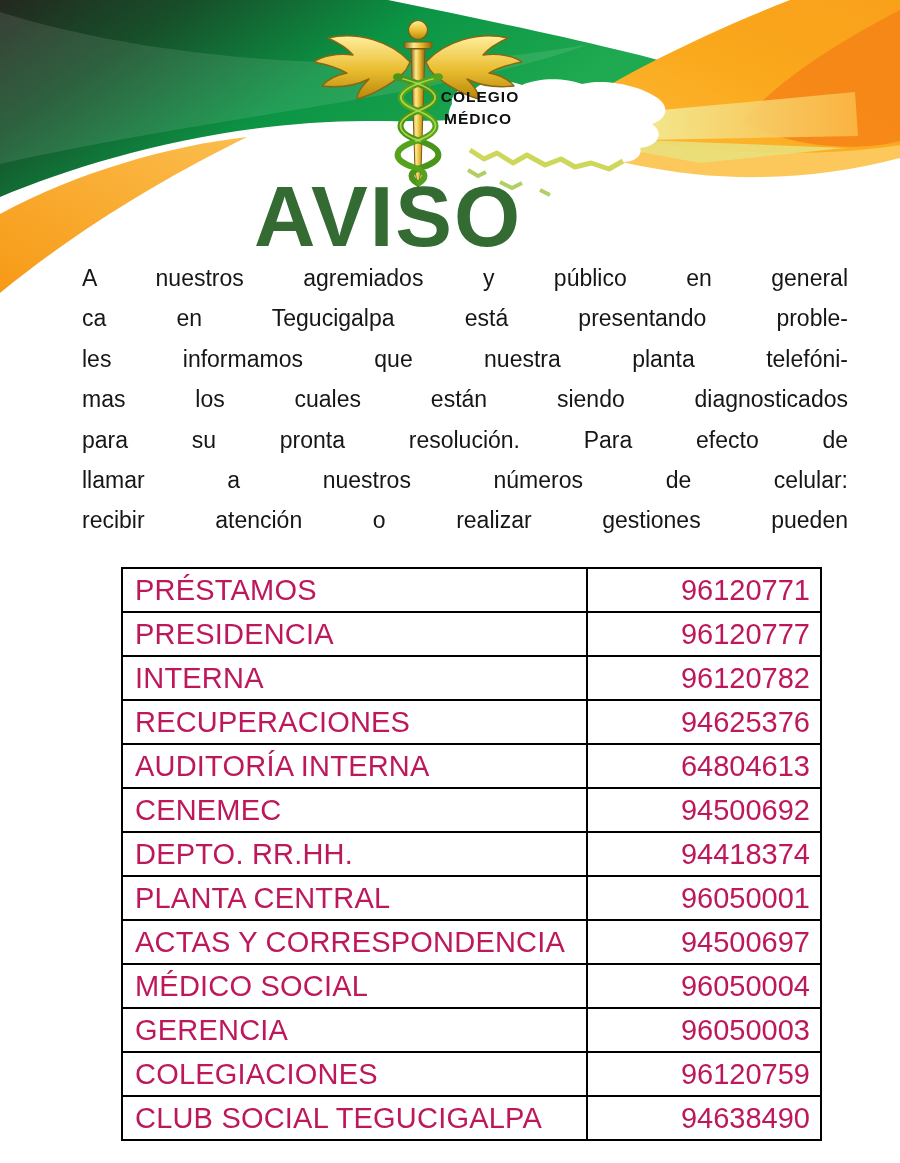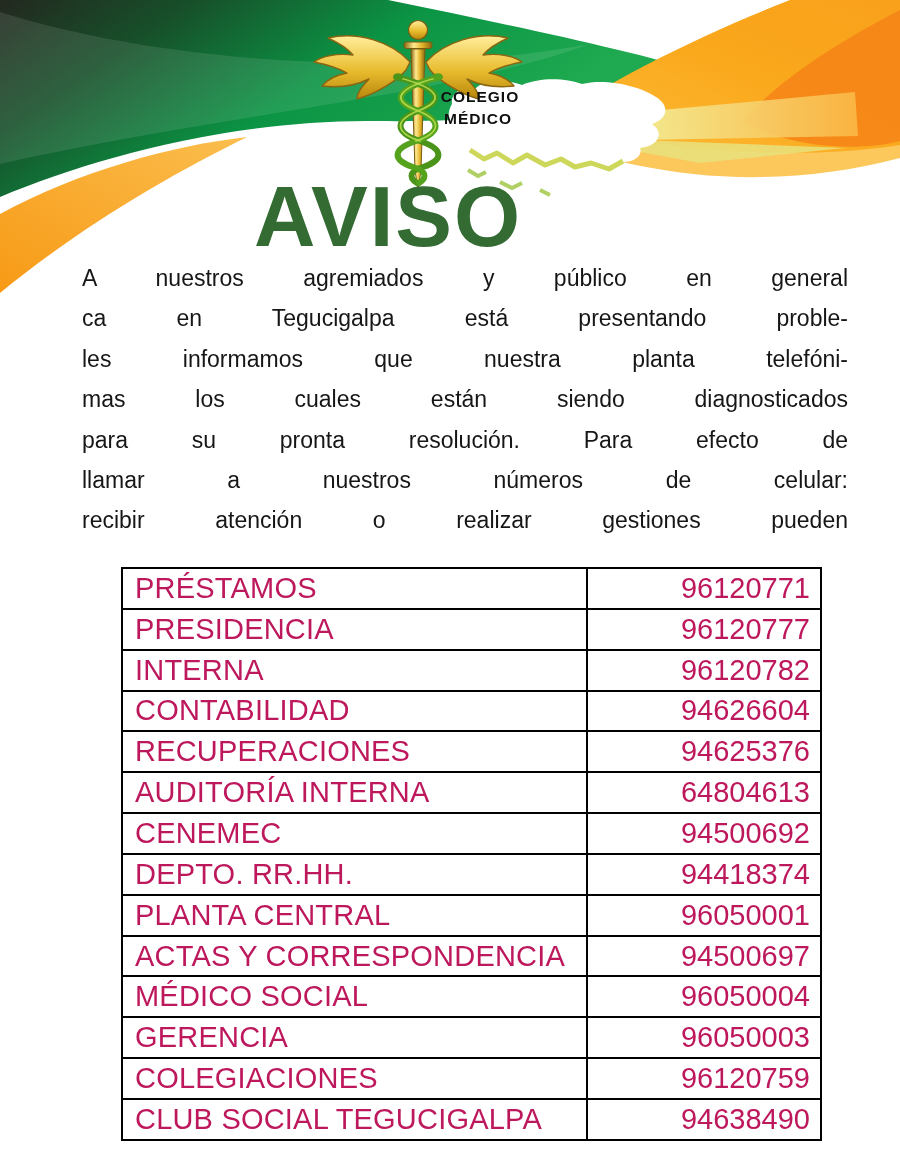--- a/index.html
+++ b/index.html
@@ -149,24 +149,20 @@
     </tr>
     <tr>
       <td class="dept">PRESIDENCIA</td>
       <td class="phone">96120777</td>
     </tr>
     <tr>
       <td class="dept">INTERNA</td>
       <td class="phone">96120782</td>
     </tr>
     <tr>
-      <td class="dept">CONTABILIDAD</td>
-      <td class="phone">94626604</td>
-    </tr>
-    <tr>
       <td class="dept">RECUPERACIONES</td>
       <td class="phone">94625376</td>
     </tr>
     <tr>
       <td class="dept">AUDITORÍA INTERNA</td>
       <td class="phone">64804613</td>
     </tr>
     <tr>
       <td class="dept">CENEMEC</td>
       <td class="phone">94500692</td>

